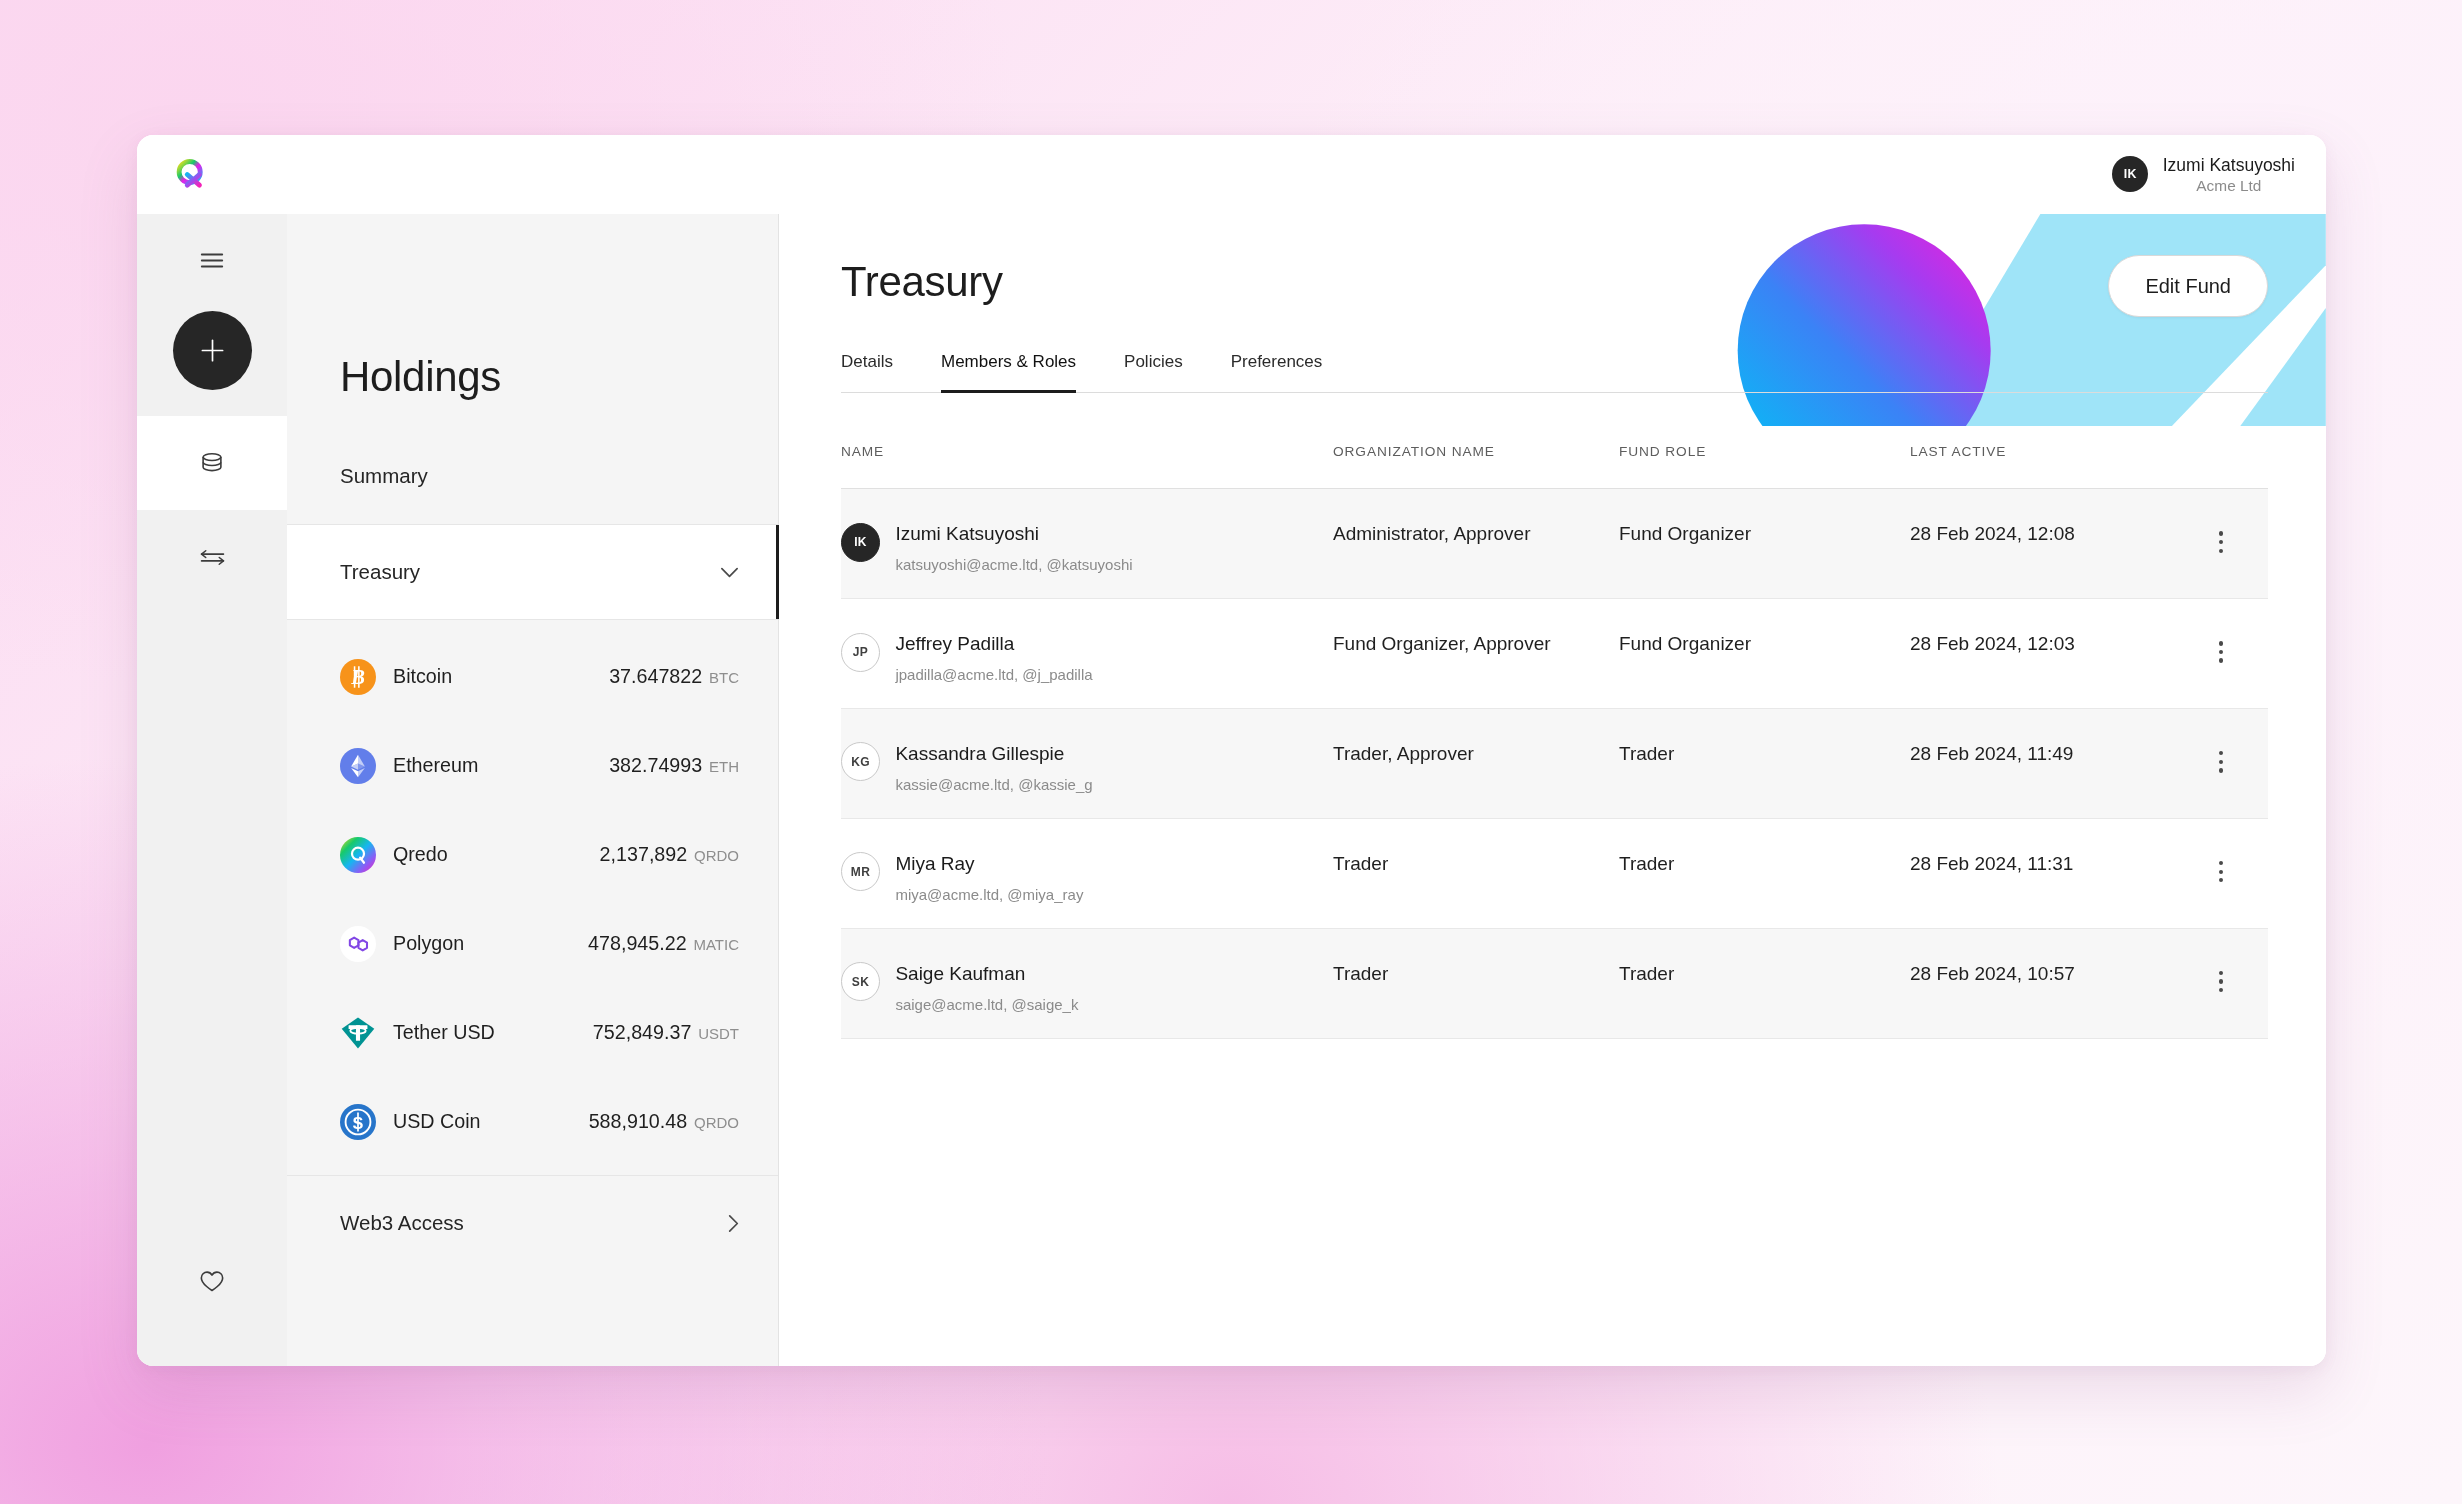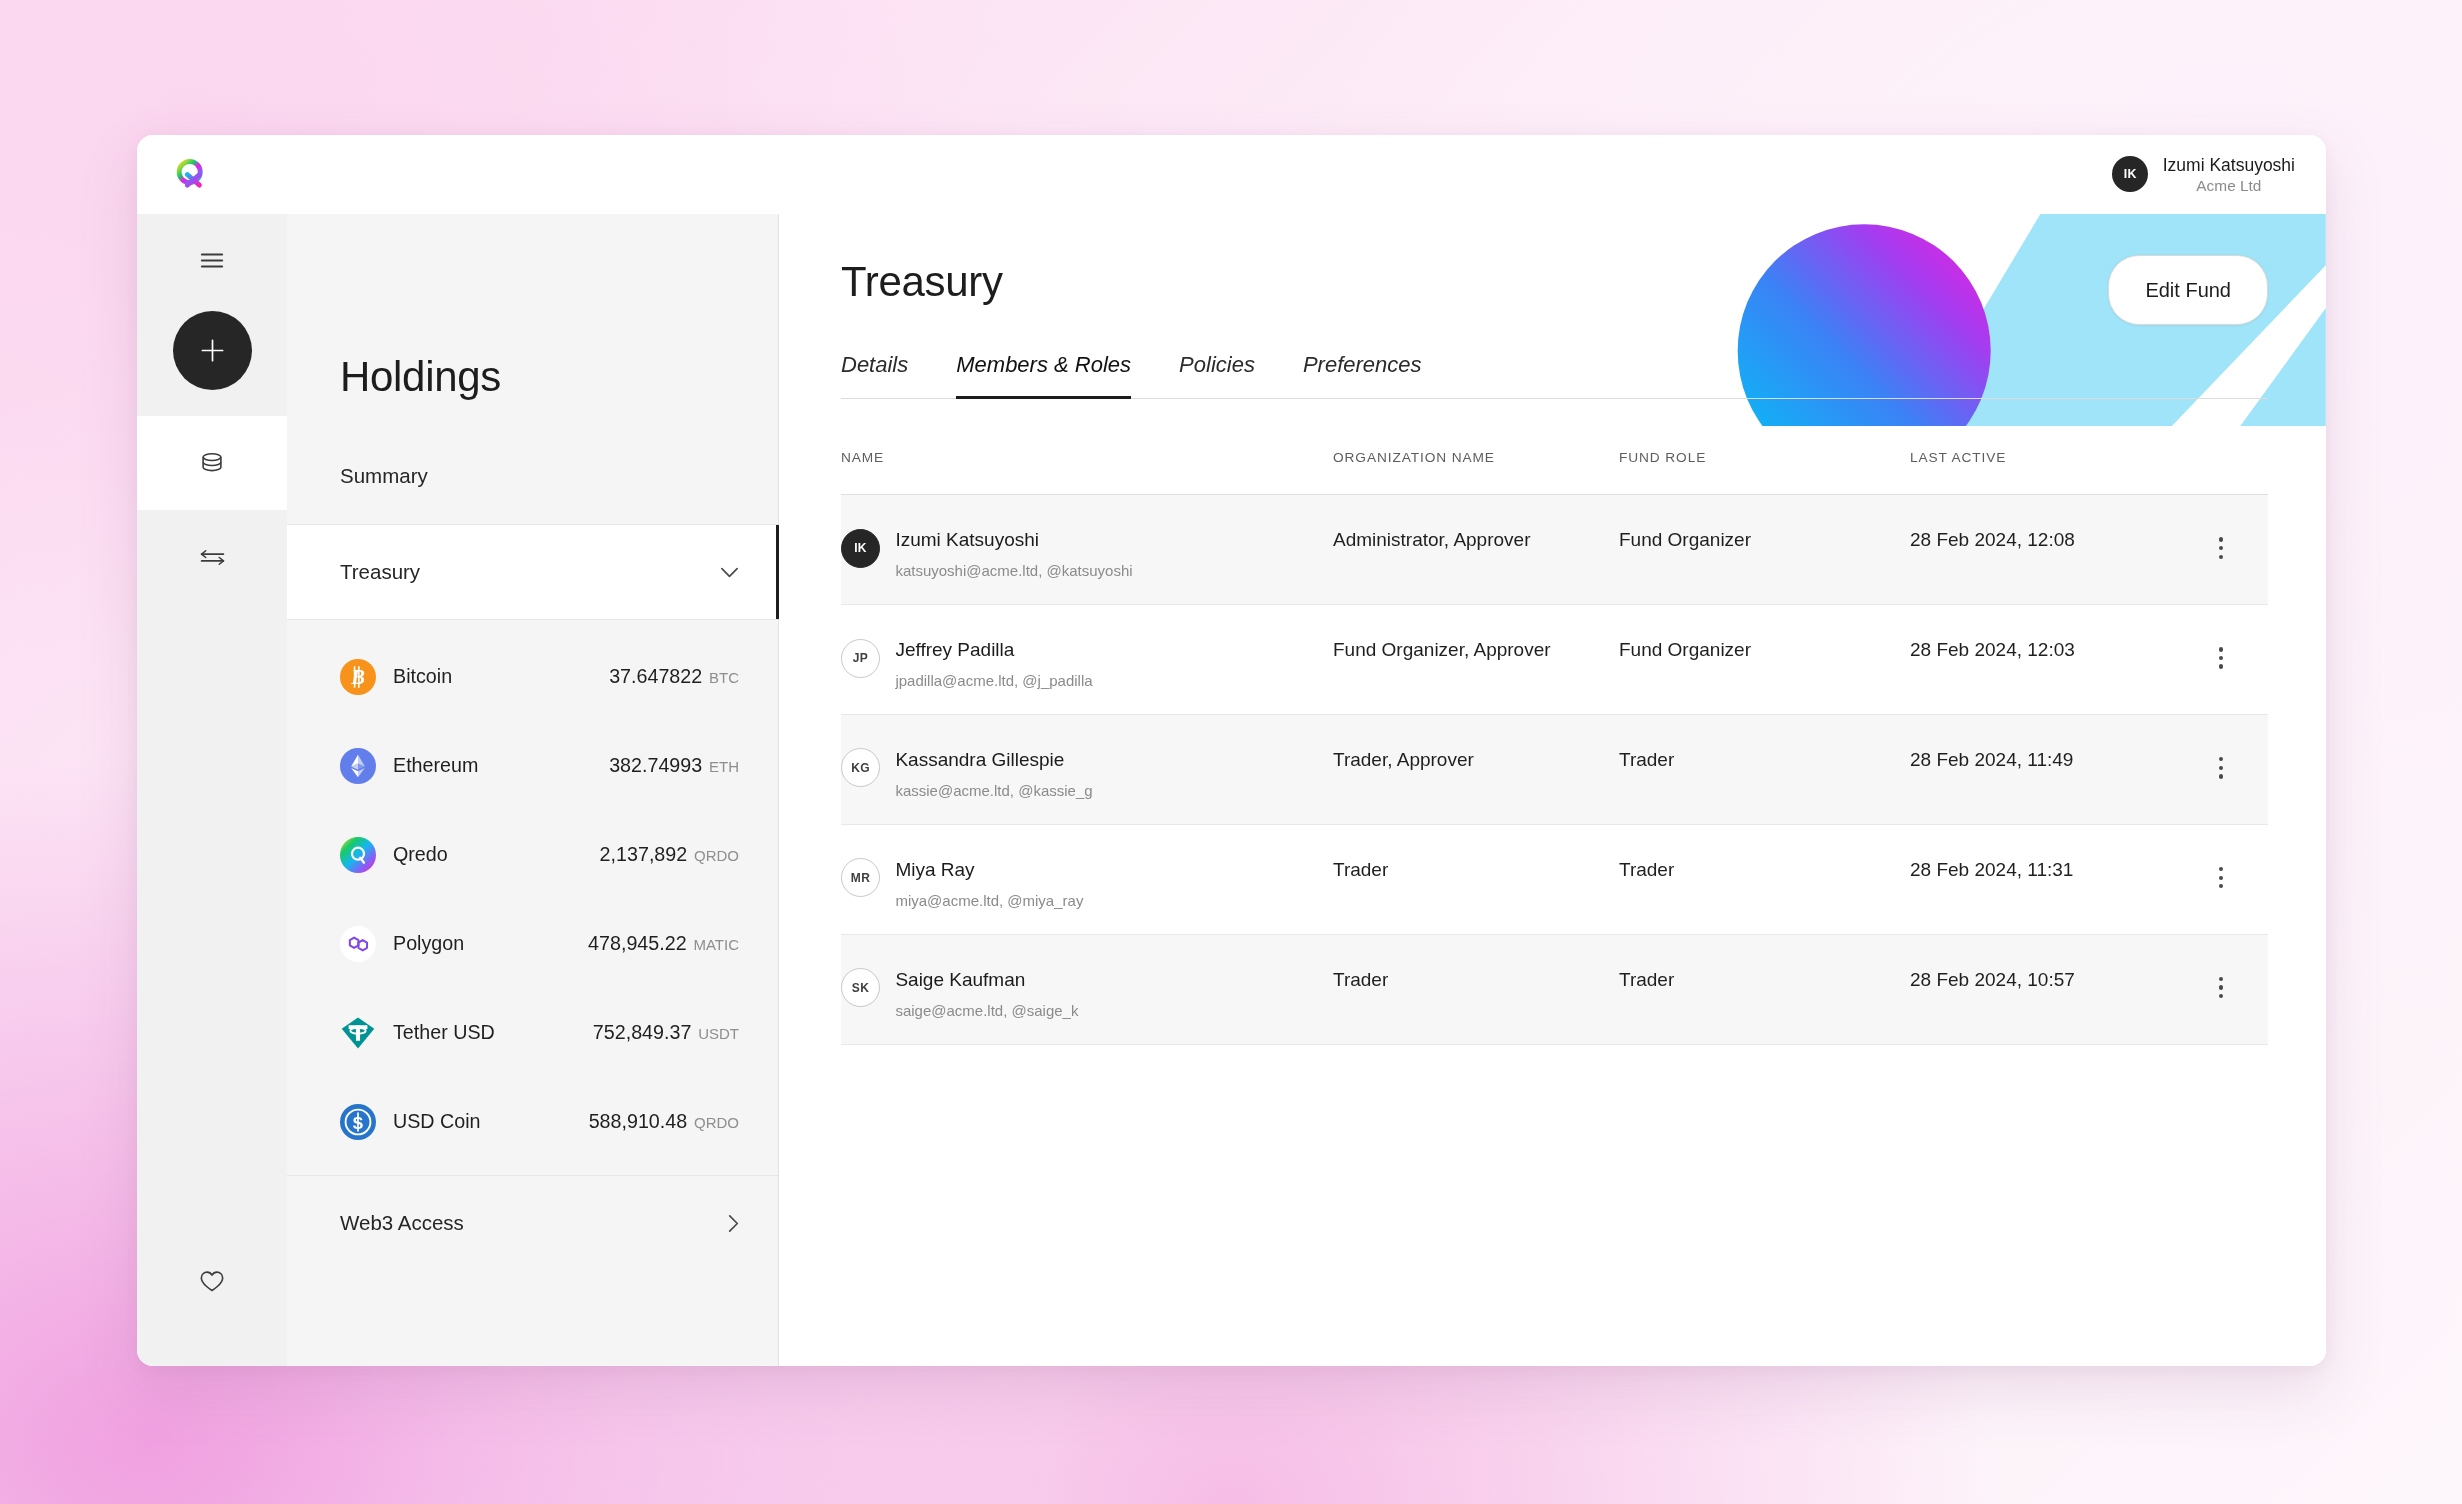--- a/index.html
+++ b/index.html
@@ -139,39 +139,38 @@
   .deco { position: absolute; top: 0; right: 0; width: 633px; height: 212px; overflow: hidden; pointer-events: none; }
   .deco svg { display: block; }
 
   .main-inner { position: relative; z-index: 2; padding: 0 58px 0 62px; }
   .page-title {
     font-size: 42px; color: #1d1d1d; font-weight: 400;
     padding-top: 44px; letter-spacing: -0.3px;
   }
   .edit-fund {
     position: absolute; z-index: 3; right: 58px; top: 41px;
-    height: 70px; padding: 15px 36px;
+    height: 62px; padding: 15px 36px;
     background: #fff; border: 0.9px solid #d9d9d9; border-radius: 31px;
     font-family: "Liberation Sans", sans-serif;
     font-size: 20px; color: #1c1c1c; cursor: pointer;
     box-shadow: 0 0.9px 2.6px rgba(0,0,0,.05);
   }
 
   .tabs {
     display: flex; gap: 0; margin-top: 36px;
     border-bottom: 0.9px solid #dcdcdc;
     position: relative;
   }
   .tab {
-    font-size: 22px; color: #2b2b2b;
+    font-size: 17px; color: #2b2b2b;
     padding: 10.3px 0 18px; margin-right: 48px;
     cursor: pointer; white-space: nowrap;
     border-bottom: 3.4px solid transparent;
     margin-bottom: -0.9px;
-    font-style: italic;
   }
   .tab.active { color: #111; border-bottom-color: #1c1c1c; }
 
   
   .tbl { width: 100%; border-collapse: collapse; table-layout: fixed; }
   .tbl thead th {
     text-align: left;
     font-size: 13.7px; font-weight: 400;
     letter-spacing: 0.9px; color: #5d5d5d;
     padding: 51px 0 29px;

